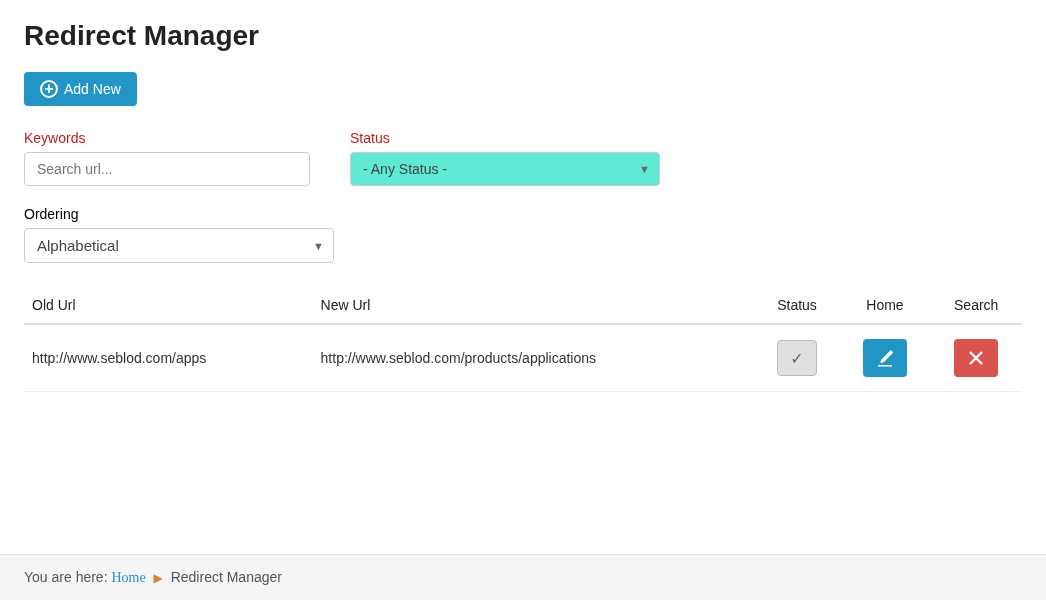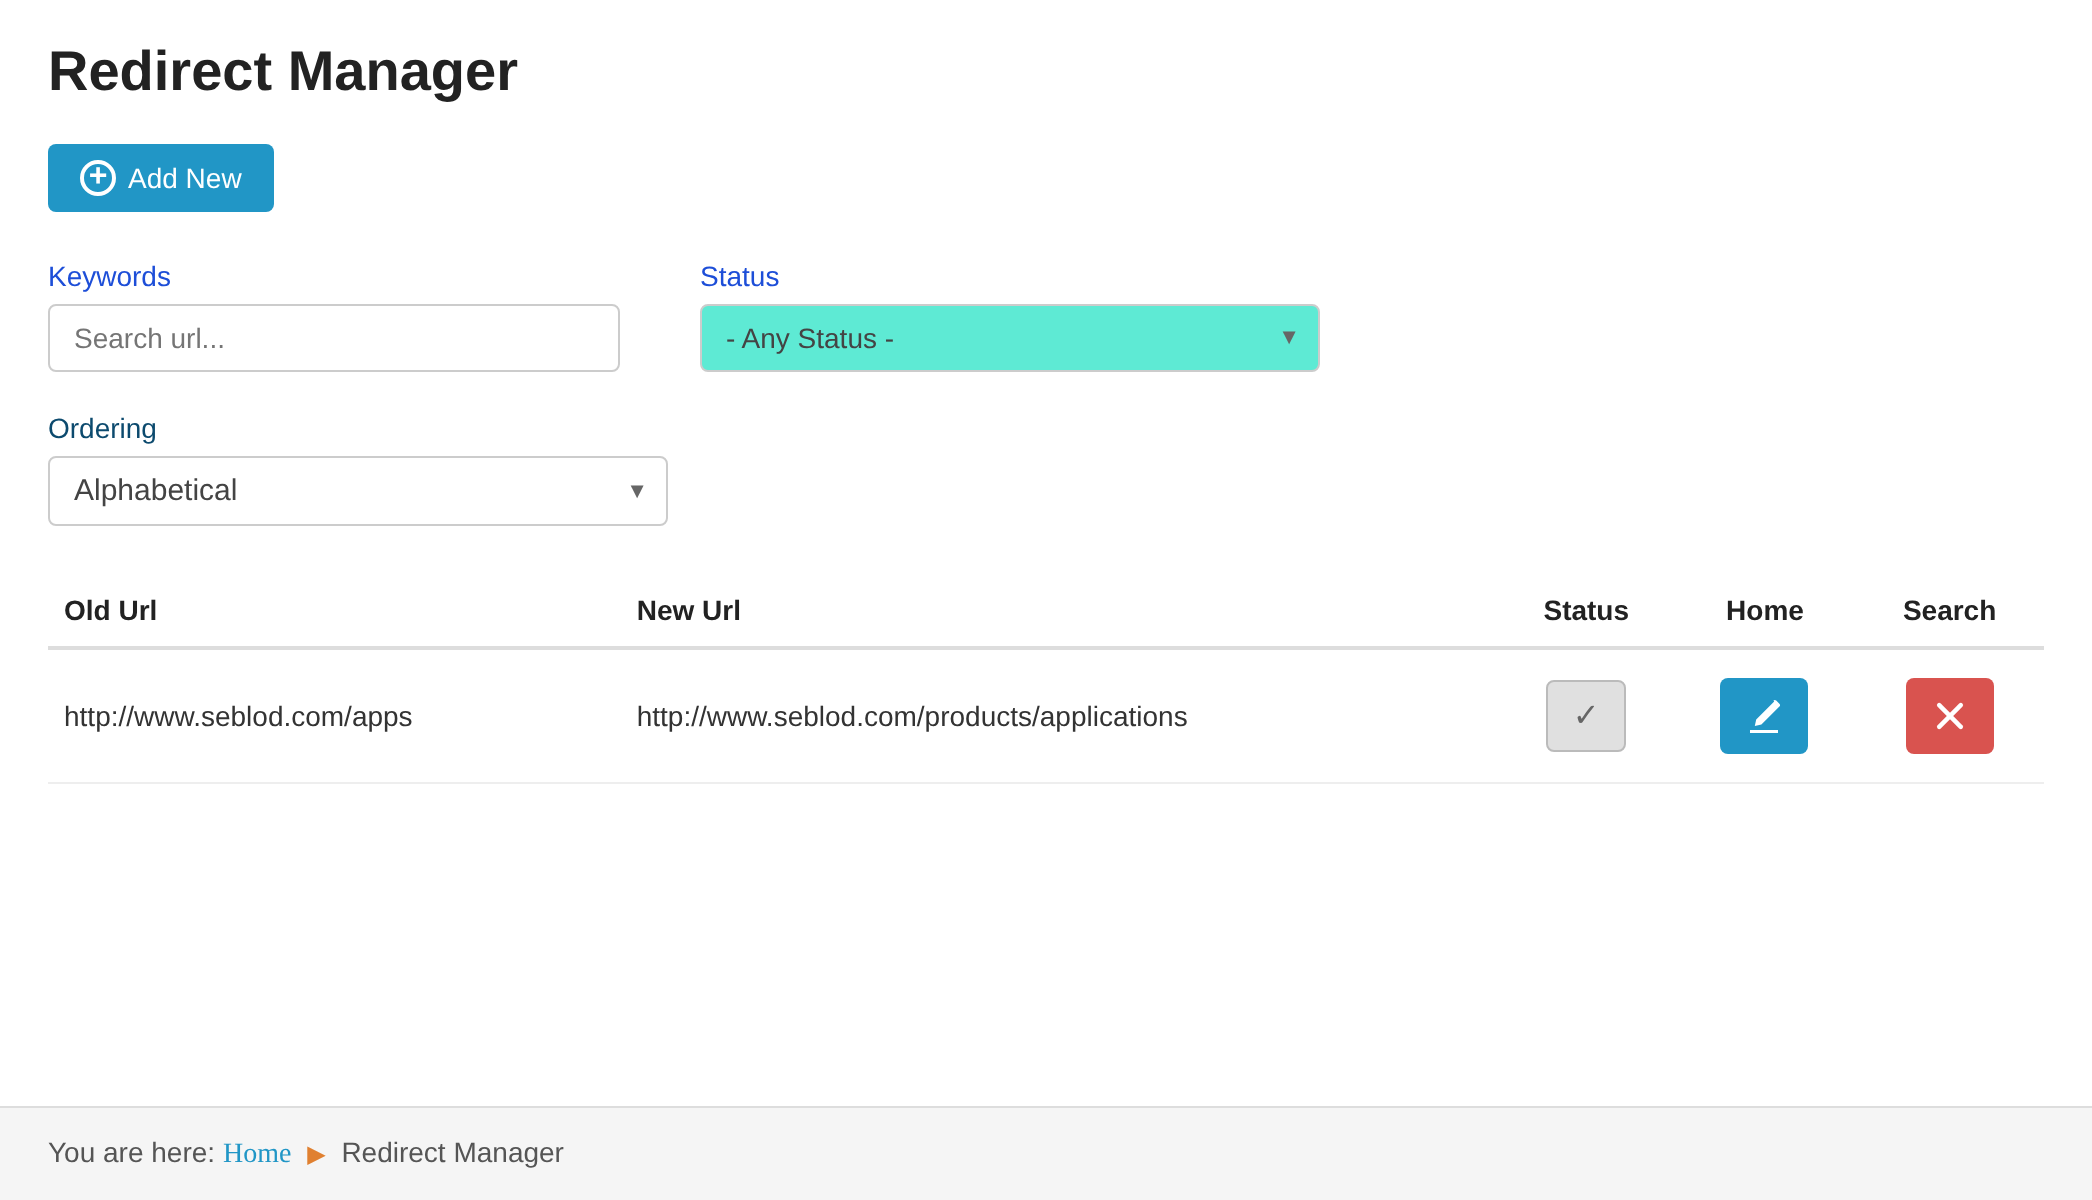--- a/index.html
+++ b/index.html
@@ -62,21 +62,21 @@
     }
 
     .filter-group {
       display: flex;
       flex-direction: column;
       gap: 6px;
     }
 
     .filter-group label {
       font-size: 14px;
-      color: #1d4ed8;
+      color: #b91c1c;
     }
 
     .filter-group input[type="text"] {
       width: 286px;
       padding: 8px 12px;
       border: 1px solid #ccc;
       border-radius: 4px;
       font-size: 14px;
       color: #999;
       outline: none;
@@ -116,21 +116,21 @@
       pointer-events: none;
     }
 
     .ordering-row {
       margin-bottom: 24px;
     }
 
     .ordering-row label {
       display: block;
       font-size: 14px;
-      color: #0c4a6e;
+      color: #000000;
       margin-bottom: 6px;
     }
 
     .ordering-select-wrapper {
       position: relative;
       width: 310px;
     }
 
     .ordering-select-wrapper select {
       width: 100%;
@@ -163,21 +163,21 @@
       border-collapse: collapse;
     }
 
     thead tr {
       border-bottom: 2px solid #ddd;
     }
 
     thead th {
       text-align: left;
       padding: 10px 8px;
-      font-weight: 700;
+      font-weight: 400;
       font-size: 14px;
       color: #222;
     }
 
     thead th.col-status,
     thead th.col-edit,
     thead th.col-delete {
       text-align: center;
     }
 

